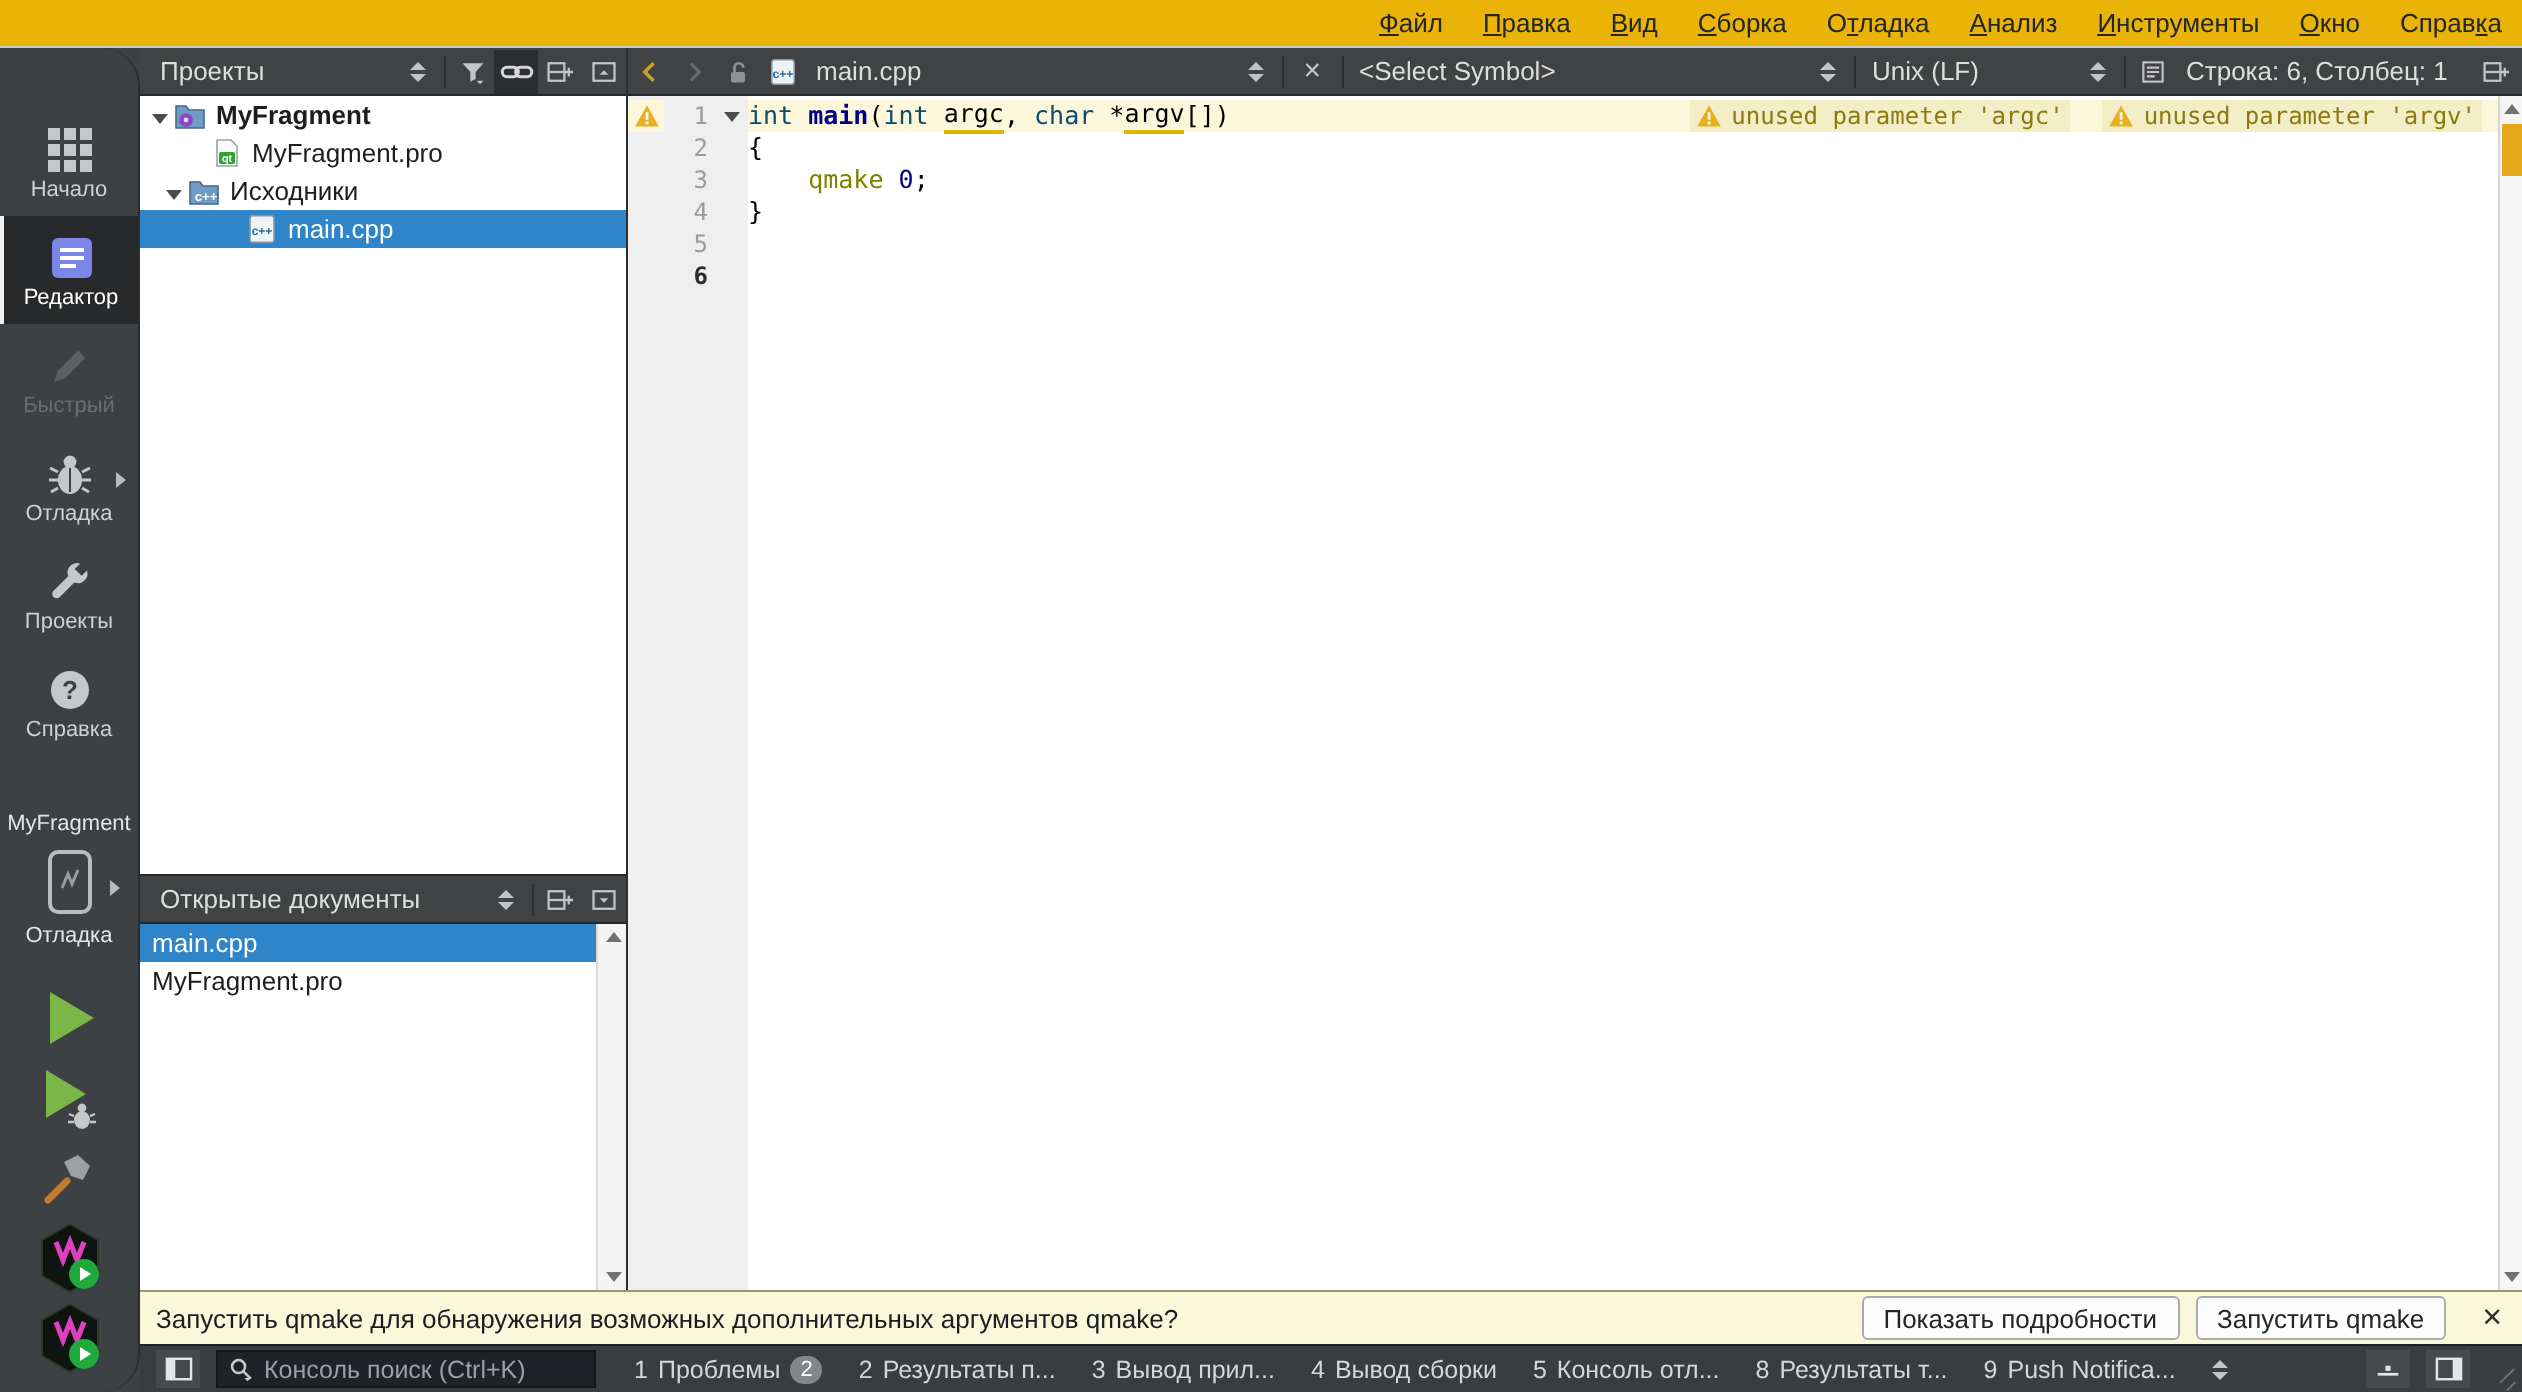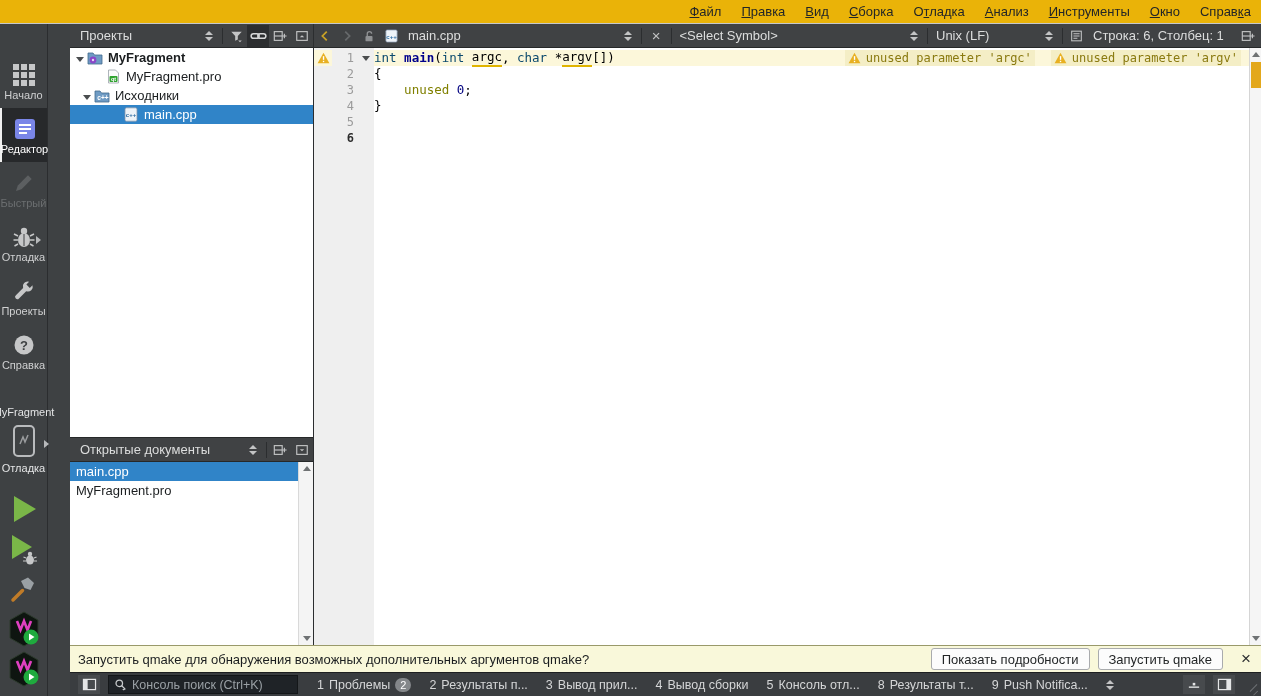--- a/index.html
+++ b/index.html
@@ -6,22 +6,22 @@
   html,body { width:1261px; height:696px; overflow:hidden; }
   body { font-family:"Liberation Sans", sans-serif; background:#3e4143; position:relative; font-size:13px; }
 
   
   #menubar { position:absolute; left:0; top:0; width:1261px; height:24px; background:#eab308;
              display:flex; align-items:center; border-bottom:1px solid #c6c8ca;justify-content:flex-end; }
   .menu-item { padding:0 10px; line-height:23px; color:#232627; cursor:default; }
   .menu-item u { text-decoration:underline; }
 
   
-  #sidebar { position:absolute; left:0; top:24px; width:48px; height:672px; background:#3e4143;
-             display:flex; flex-direction:column; border-right:1px solid #2b2d2f; }
+  #sidebar { position:absolute; left:0; top:24px; width:70px; height:672px; background:#3e4143;
+             display:flex; flex-direction:column; border-right:1px solid #2b2d2f;border-radius:19px; }
   #modes { margin-top:30px; }
   .mode { height:54px; display:flex; flex-direction:column; align-items:center; justify-content:center;
           color:#cfd0d1; font-size:11px; position:relative; }
   .mode .micon { height:28px; display:flex; align-items:center; justify-content:center; position:relative; }
   .mode.selected { background:#27292b; border-left:2px solid #f0f0f0; color:#ffffff; }
   .mode.disabled { color:#6b6e70; }
   .mode .submenu-arrow { position:absolute; right:6px; top:20px; width:0; height:0;
           border-top:4px solid transparent; border-bottom:4px solid transparent; border-left:5px solid #b7b9bb; }
   #kit { margin-top:28px; display:flex; flex-direction:column; align-items:center; color:#e4e5e6; font-size:11px; }
   #kit .kit-device { position:relative; margin:6px 0 4px 0; }
@@ -494,21 +494,21 @@
       <div class="line">
         <span class="l-warn"></span>
         <span class="l-num">2</span>
         <span class="l-fold"></span>
         <span class="l-code"><span>{</span></span>
       </div>
       <div class="line">
         <span class="l-warn"></span>
         <span class="l-num">3</span>
         <span class="l-fold"></span>
-        <span class="l-code"><span>    </span><span class="tk-keyword">unused</span><span> </span><span class="tk-number">0</span><span>;</span></span>
+        <span class="l-code"><span>    </span><span class="tk-keyword">qmake</span><span> </span><span class="tk-number">0</span><span>;</span></span>
       </div>
       <div class="line">
         <span class="l-warn"></span>
         <span class="l-num">4</span>
         <span class="l-fold"></span>
         <span class="l-code"><span>}</span></span>
       </div>
       <div class="line">
         <span class="l-warn"></span>
         <span class="l-num">5</span>

